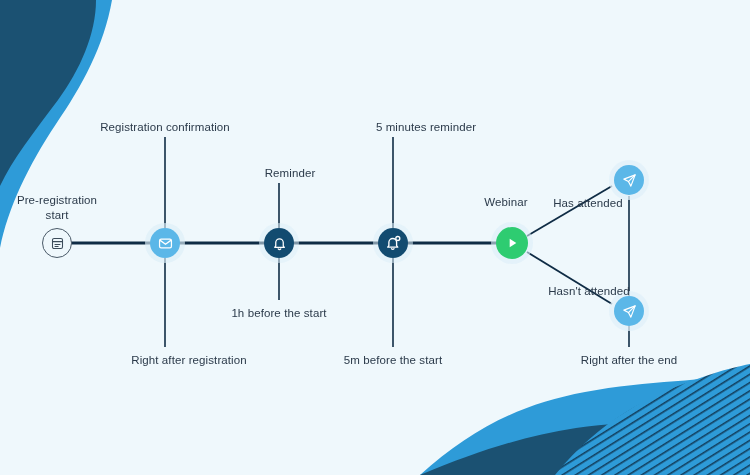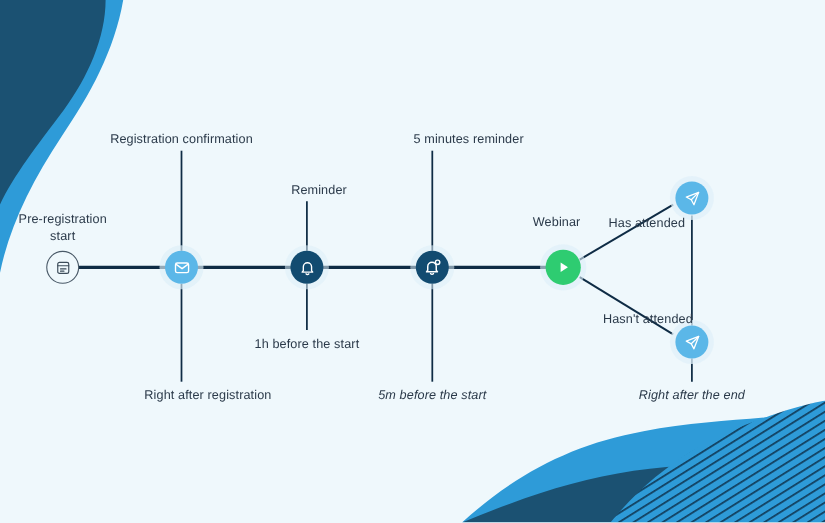--- a/index.html
+++ b/index.html
@@ -216,23 +216,23 @@
   <div class="label center" style="left:165px; top:120px;">Registration confirmation</div>
 
   <div class="label center" style="left:165px; top:353px;margin-left:24px;">Right after registration</div>
 
   <div class="label center" style="left:279px; top:166px;margin-left:11px;">Reminder</div>
 
   <div class="label center" style="left:279px; top:306px;">1h before the start</div>
 
   <div class="label center" style="left:393px; top:120px;margin-left:33px;">5 minutes reminder</div>
 
-  <div class="label center" style="left:393px; top:353px;font-style:italic;">5m before the start</div>
+  <div class="label center" style="left:393px; top:353px;">5m before the start</div>
 
   <div class="label center" style="left:506px; top:195px;">Webinar</div>
 
   <div class="label center" style="left:588px; top:196px;text-align:center;">Has attended</div>
 
   <div class="label center" style="left:589px; top:284px;">Hasn't attended</div>
 
-  <div class="label center" style="left:629px; top:353px;font-style:italic;">Right after the end</div>
+  <div class="label center" style="left:629px; top:353px;">Right after the end</div>
 
 </div>
 
 </body></html>

